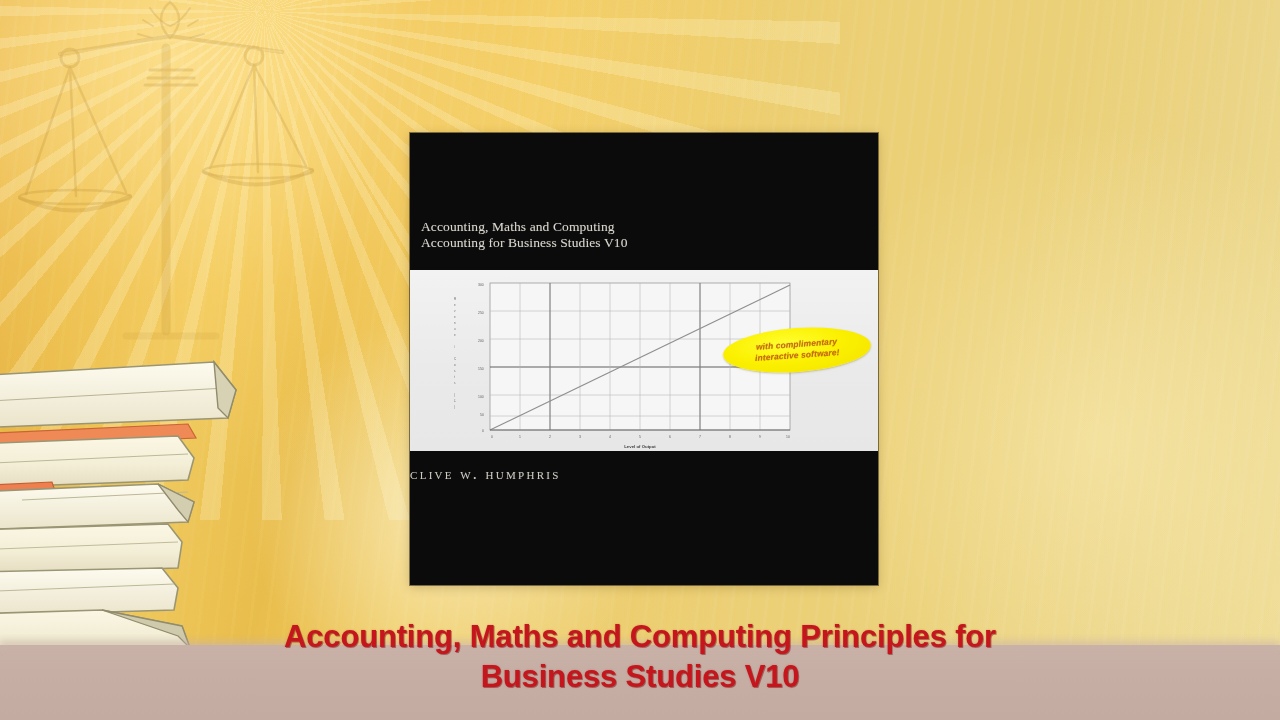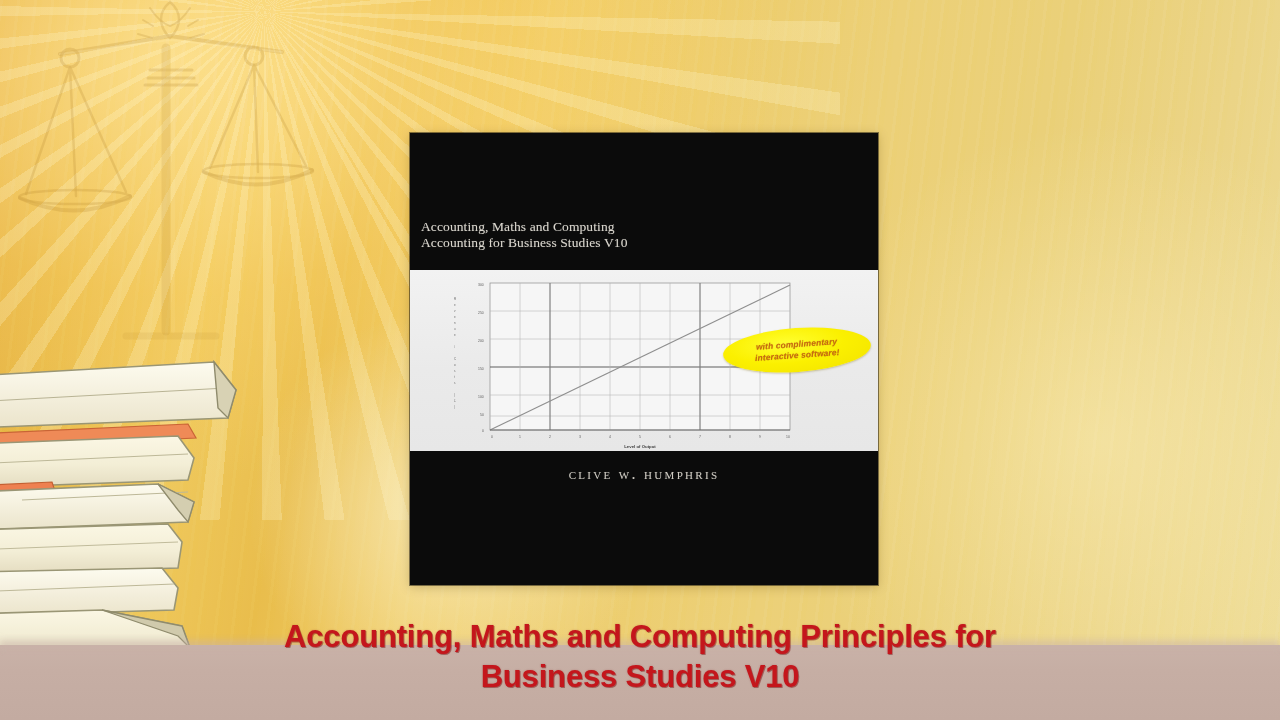--- a/index.html
+++ b/index.html
@@ -154,21 +154,21 @@
     line-height:11px;
     letter-spacing:.15px;
     color:#c86a10;
     white-space:nowrap;
     text-shadow:0 0 1px rgba(160,80,0,.45);
   }
 
   
   .author {
     position:absolute; left:0; right:0; top:332px;
-    text-align:center;
+    text-align:left;
     color:#cfcbc2;
     font-family:"Liberation Serif", serif;
     font-size:16px;
     letter-spacing:2.3px;
     font-variant:small-caps;
     text-transform:lowercase;
     text-shadow:0 0 1px rgba(255,255,255,.2);
   }
 
   

